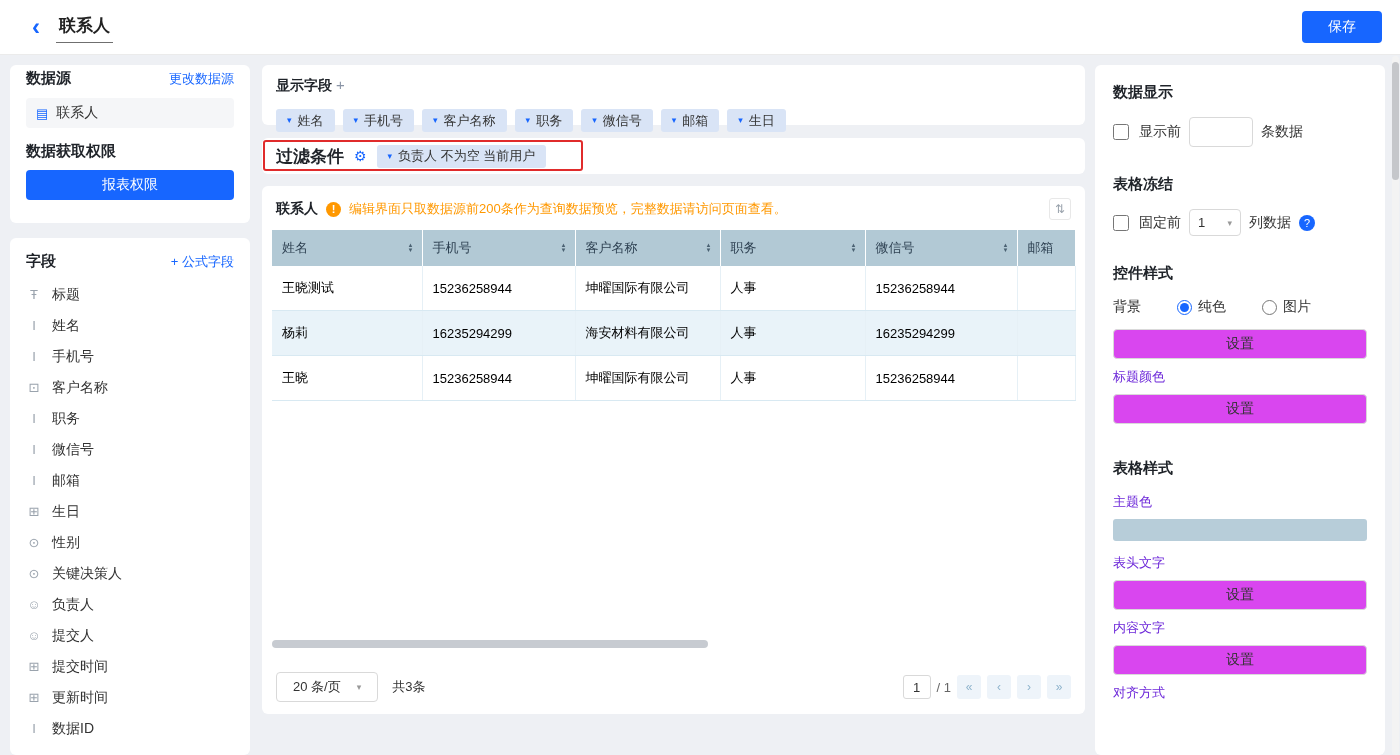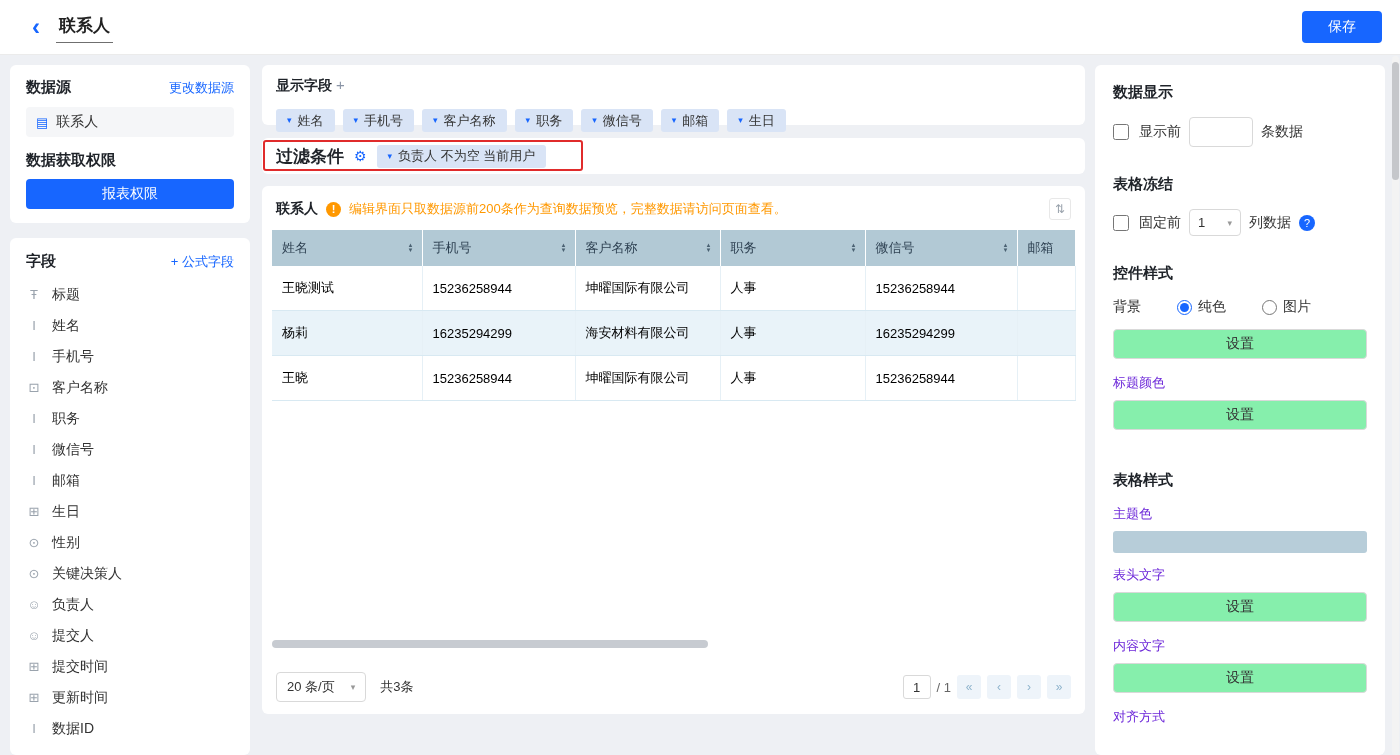--- a/index.html
+++ b/index.html
@@ -12,21 +12,21 @@
 
   
   .topbar{position:absolute;top:0;left:0;right:0;height:55px;background:#fff;border-bottom:1px solid #ebebeb;display:flex;align-items:center;padding:0 18px;z-index:5;}
   .back{color:var(--accent);font-size:24px;font-weight:bold;line-height:1;margin:0 16px 0 14px;cursor:pointer;}
   .title{font-size:17px;font-weight:bold;color:#222;border-bottom:1px solid #6f6f6f;padding:2px 3px 5px;}
   .save{margin-left:auto;background:var(--accent);color:#fff;border:none;border-radius:4px;height:32px;min-width:80px;font-size:14px;cursor:pointer;}
 
   .card{position:absolute;background:#fff;border-radius:6px;}
 
   
-  .ds-card{top:65px;left:10px;width:240px;height:158px;padding:13px 16px;}
+  .ds-card{top:65px;left:10px;width:240px;height:158px;padding:4px 16px;}
   .row-between{display:flex;justify-content:space-between;align-items:center;}
   .h{font-weight:bold;font-size:15px;color:#1f2329;}
   .link{color:var(--accent);font-size:13px;cursor:pointer;text-decoration:none;}
   .ds-item{margin-top:10px;background:#f5f6f8;border-radius:4px;padding:6px 10px;display:flex;align-items:center;gap:8px;font-size:14px;cursor:pointer;height:30px;}
   .file-ico{color:var(--accent);font-size:13px;}
   .perm-title{margin-top:14px;}
   .btn-primary{width:100%;height:30px;background:var(--accent);color:#fff;border:none;border-radius:4px;font-size:14px;margin-top:9px;cursor:pointer;}
 
   .fields-card{top:238px;left:10px;width:240px;height:517px;padding:14px 16px;overflow:hidden;}
   .f-list{margin-top:8px;}
@@ -55,40 +55,40 @@
   .sort-btn{color:#98a1ab;font-size:12px;border:1px solid #e8e8e8;border-radius:3px;padding:3px 5px;cursor:pointer;}
   .table-wrap{margin:0 10px;}
   table{width:100%;border-collapse:collapse;table-layout:fixed;font-size:13px;}
   th{background:var(--table-header-bg);color:#2e4152;font-weight:normal;text-align:left;padding:9px 10px;position:relative;border-right:1px solid rgba(255,255,255,.4);cursor:pointer;white-space:nowrap;overflow:hidden;}
   .sorters{position:absolute;right:8px;top:50%;transform:translateY(-50%);display:flex;flex-direction:column;font-size:6px;line-height:5px;color:#4a6172;cursor:pointer;}
   td{padding:13px 10px;border-bottom:1px solid #d8e9f2;border-right:1px solid #e6f0f6;color:#000000;white-space:nowrap;overflow:hidden;}
   tbody tr:nth-child(even){background:var(--table-stripe);}
   .hscroll{position:absolute;left:10px;bottom:66px;width:436px;height:8px;background:#c7cbd1;border-radius:4px;cursor:grab;}
   .pager{position:absolute;left:14px;right:14px;bottom:12px;display:flex;align-items:center;justify-content:space-between;}
   .pager-left{display:flex;align-items:center;}
-  .select-box{display:inline-flex;align-items:center;gap:16px;border:1px solid #d9d9d9;border-radius:4px;padding:5px 10px;font-size:13px;color:#333;cursor:pointer;background:#fff;}
+  .select-box{display:inline-flex;align-items:center;gap:16px;border:1px solid #d9d9d9;border-radius:4px;padding:5px 16px;font-size:13px;color:#333;cursor:pointer;background:#fff;}
   .chev{color:#999;font-size:9px;}
   .total{font-size:13px;color:#333;margin-left:14px;}
   .pager-right{display:flex;align-items:center;gap:6px;font-size:13px;color:#666;}
   .page-input{width:28px;height:24px;border:1px solid #d9d9d9;border-radius:3px;text-align:center;font-size:13px;color:#333;}
   .nav{width:24px;height:24px;border:none;background:#eef4fa;color:#8fb4cd;border-radius:3px;font-size:12px;cursor:pointer;padding:0;line-height:1;}
 
   
   .right-panel{top:65px;left:1095px;width:290px;height:690px;padding:18px;overflow:hidden;}
   .rh{font-weight:bold;font-size:15px;color:#1f2329;margin-bottom:15px;}
   .ctl-row{display:flex;align-items:center;gap:8px;font-size:14px;margin-bottom:15px;}
   input[type=checkbox]{width:16px;height:16px;accent-color:var(--accent);margin:0 2px 0 0;cursor:pointer;}
   input[type=radio]{width:15px;height:15px;accent-color:var(--accent);margin:0;cursor:pointer;}
   .num-input{width:64px;height:30px;border:1px solid #d9d9d9;border-radius:4px;padding:0 8px;font-size:13px;}
   .mini-select{display:inline-flex;align-items:center;justify-content:space-between;gap:8px;border:1px solid #d9d9d9;border-radius:4px;padding:5px 8px;font-size:13px;min-width:52px;cursor:pointer;}
   .help{width:16px;height:16px;border-radius:50%;background:var(--accent);color:#fff;font-size:11px;line-height:16px;text-align:center;cursor:pointer;flex:none;}
   .sec-gap{margin-top:28px;}
   .radio-row{display:flex;align-items:center;gap:36px;font-size:14px;margin-bottom:13px;}
   .radio{display:inline-flex;align-items:center;gap:6px;cursor:pointer;}
-  .set-btn{width:100%;height:30px;background:#86efac;border:1px solid #d9d9d9;border-radius:4px;font-size:14px;color:#333;cursor:pointer;margin-bottom:13px;}
+  .set-btn{width:100%;height:30px;background:#d946ef;border:1px solid #d9d9d9;border-radius:4px;font-size:14px;color:#333;cursor:pointer;margin-bottom:7px;}
   .sub-label{font-size:13px;color:#6d28d9;margin:2px 0 8px;}
   .swatch{height:22px;background:var(--theme-swatch);border-radius:3px;margin-bottom:13px;cursor:pointer;}
 
   
   .v-scrollbar{position:absolute;right:1px;top:56px;width:7px;height:699px;background:#f3f3f3;border-radius:4px;}
   .v-thumb{width:7px;height:118px;background:#c5c7cb;border-radius:4px;margin-top:6px;cursor:grab;}
 </style>
 </head>
 <body>
 

